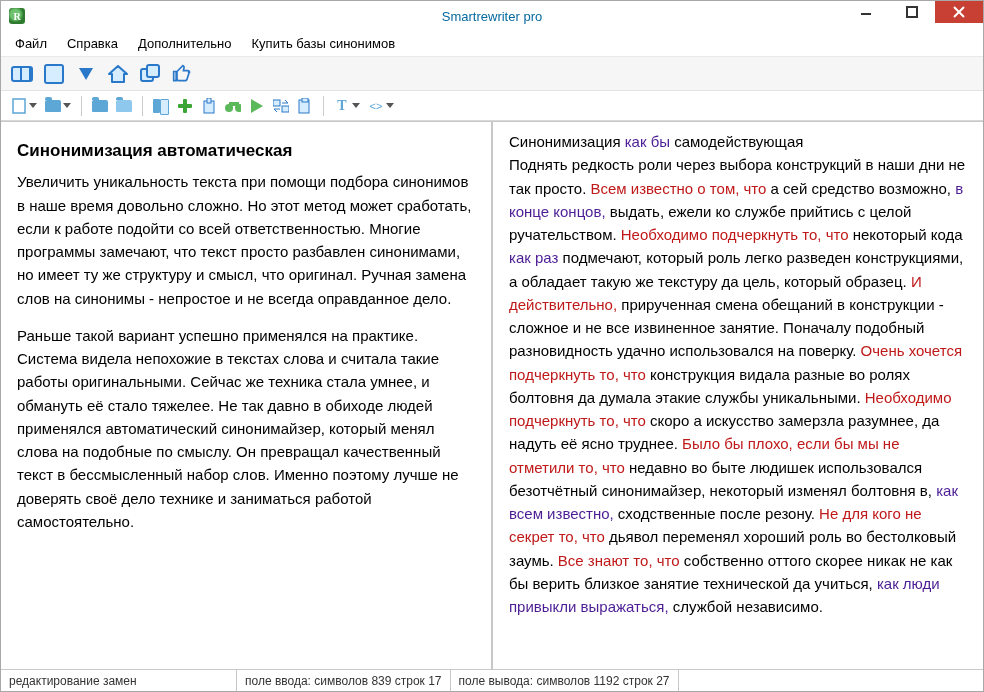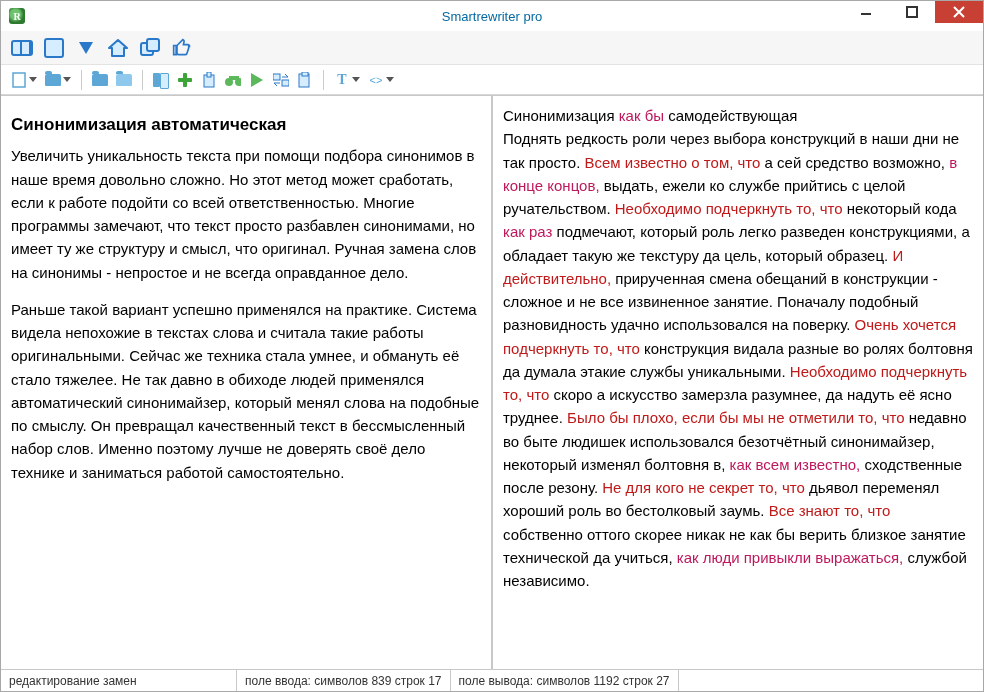--- a/index.html
+++ b/index.html
@@ -35,26 +35,26 @@
   .ico-folder::before{content:"";position:absolute;top:-3px;left:0;width:7px;height:3px;background:#5ca7d6;border-radius:2px 2px 0 0;}
   .green-plus{width:14px;height:14px;position:relative;}
   .green-plus::before,.green-plus::after{content:"";position:absolute;background:#3ba537;}
   .green-plus::before{left:5px;top:0;width:4px;height:14px;border-radius:1px;}
   .green-plus::after{top:5px;left:0;height:4px;width:14px;border-radius:1px;}
   .mini-ico{width:16px;height:16px;display:flex;align-items:center;justify-content:center;}
   .ico-split{width:16px;height:14px;position:relative;}
   .ico-split::before,.ico-split::after{content:"";position:absolute;top:0;height:14px;width:7px;background:#5ca7d6;border-radius:1px;}
   .ico-split::before{left:0;} .ico-split::after{right:0;background:#d6ecff;border:1px solid #5ca7d6;}
   .content { flex:1; display:flex; overflow:hidden; border-top:1px solid #c8c8c8;}
-  .pane { flex:1; overflow:auto; padding:8px 10px; font-size:15px; line-height:1.55;}
+  .pane { flex:1; overflow:auto; padding:8px 16px; font-size:15px; line-height:1.55;}
   .pane h3{margin:8px 0 6px 0; font-size:17px; font-weight:700;}
   .pane p{margin:4px 0 14px 0;}
   .divider { width:2px; background:#c8c8c8; cursor:col-resize; }
   .right .seg{ }
-  .blue{color:#000000;} .pink{color:#be185d;} .red{color:#c01919;}
+  .blue{color:#000000;} .pink{color:#4c1d95;} .red{color:#c01919;}
   .statusbar{height:22px;background:#fff;border-top:1px solid #c8c8c8;display:flex;font-size:12px;color:#333;}
   .st-cell{height:100%;display:flex;align-items:center;padding:0 8px;border-right:1px solid #c8c8c8;}
   .st-cell:first-child{min-width:236px;}
 </style>
 </head>
 <body>
 
 <div class="window">
 
   <div class="titlebar">
@@ -72,20 +72,26 @@
           </svg>
       </div>
       <div class="win-btn close">
         <svg width="12" height="12">
             <path d="M1 1 L11 11 M11 1 L1 11" stroke="#fff" stroke-width="2"></path>
           </svg>
       </div>
     </div>
   </div>
 
+  <div class="menubar">
+    <div class="menu-item">Файл</div>
+    <div class="menu-item">Справка</div>
+    <div class="menu-item">Дополнительно</div>
+    <div class="menu-item">Купить базы синонимов</div>
+  </div>
 
   <div class="toolbar1">
     <div class="tb-btn">
         <div class="ico-blue row"></div>
       </div>
     <div class="tb-btn">
         <div class="ico-blue"></div>
       </div>
     <div class="tb-btn">
         <div class="arrow-down"></div>

